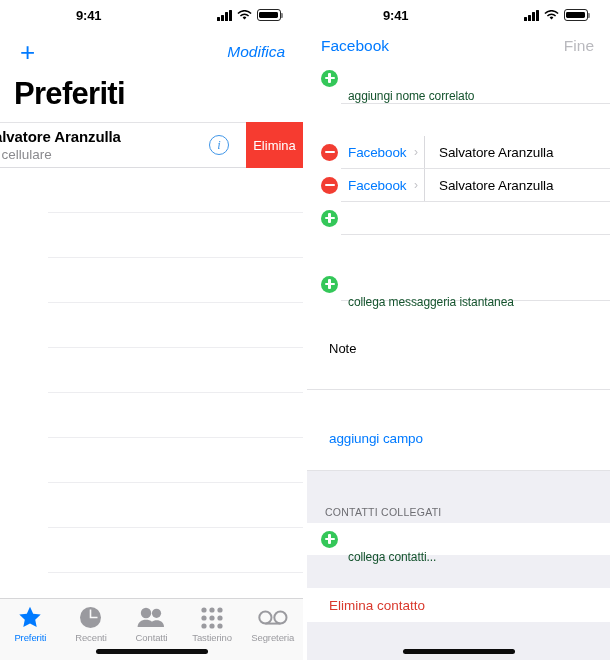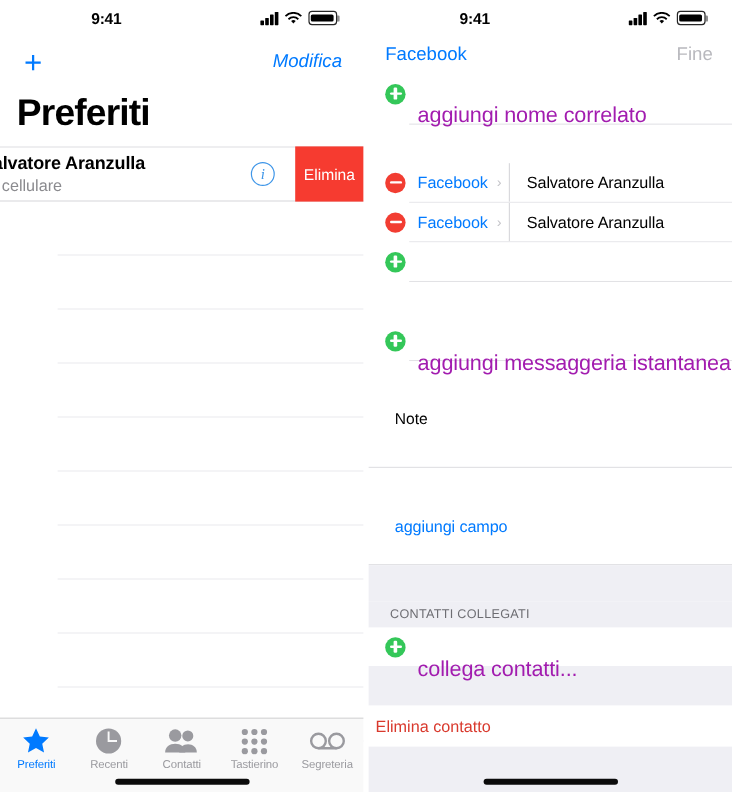--- a/index.html
+++ b/index.html
@@ -91,33 +91,33 @@
 
   .circ { width:17px; height:17px; border-radius:50%; flex:0 0 17px; position:relative;
           cursor:pointer; }
   .circ.green { background:#34c759; }
   .circ.red   { background:#f23d32; }
   .circ::before { content:''; position:absolute; left:3.5px; top:7.4px; width:10px; height:2.2px;
                   background:#fff; border-radius:1px; }
   .circ.green::after { content:''; position:absolute; left:7.4px; top:3.5px; width:2.2px;
                        height:10px; background:#fff; border-radius:1px; }
 
-  .r-addlabel { font-size:18px; color:#a21caf; margin-left:10px; letter-spacing:-0.1px;margin-top:36px; }
+  .r-addlabel { font-size:12px; color:#14532d; margin-left:10px; letter-spacing:-0.1px;margin-top:36px; }
   .r-fieldlabel { font-size:13.5px; color:#007aff; margin-left:10px; width:64px;
                   letter-spacing:-0.1px; }
   .r-chev { margin-left:2px; color:#c3c3c8; font-size:12px; }
   .r-vbar { width:1px; align-self:stretch; background:#d9d9dd; margin-left:6px; }
   .r-value { font-size:13.5px; color:#000; margin-left:14px; letter-spacing:-0.1px; }
 
   .r-note-label { font-size:13px; color:#000; margin-left:22px; }
   .r-link { font-size:13.5px; color:#007aff; margin-left:22px; letter-spacing:-0.1px;
             cursor:pointer; }
   .r-grayband { background:#efeff4; }
   .r-secthdr { font-size:10.5px; color:#6d6d72; letter-spacing:0.25px; padding:0 0 0 18px; }
-  .r-danger { font-size:13.5px; color:#d9392d; margin-left:6px; cursor:pointer; }
+  .r-danger { font-size:13.5px; color:#d9392d; margin-left:22px; cursor:pointer; }
 </style>
 </head>
 <body>
 
 <div class="stage">
 
   <div class="phone phone-left">
 
     <div class="statusbar">
       <div style="width:100%;display:flex;align-items:center;justify-content:space-between;padding-left:76px;">
@@ -297,21 +297,21 @@
 
       <div class="r-row" style="height:32px;">
         <div class="circ green"></div>
       </div>
       <div class="r-sep"></div>
 
       <div style="height:33px;background:#fff;"></div>
 
       <div class="r-row" style="height:32px;">
         <div class="circ green"></div>
-        <div class="r-addlabel">aggiungi messaggeria istantanea</div>
+        <div class="r-addlabel">collega messaggeria istantanea</div>
       </div>
       <div class="r-sep"></div>
 
       <div style="height:31px;background:#fff;"></div>
       <div class="r-row" style="height:24px;padding-left:0;text-align:center;">
         <div class="r-note-label">Note</div>
       </div>
       <div style="height:25px;background:#fff;"></div>
       <div class="r-sep-full"></div>
 

